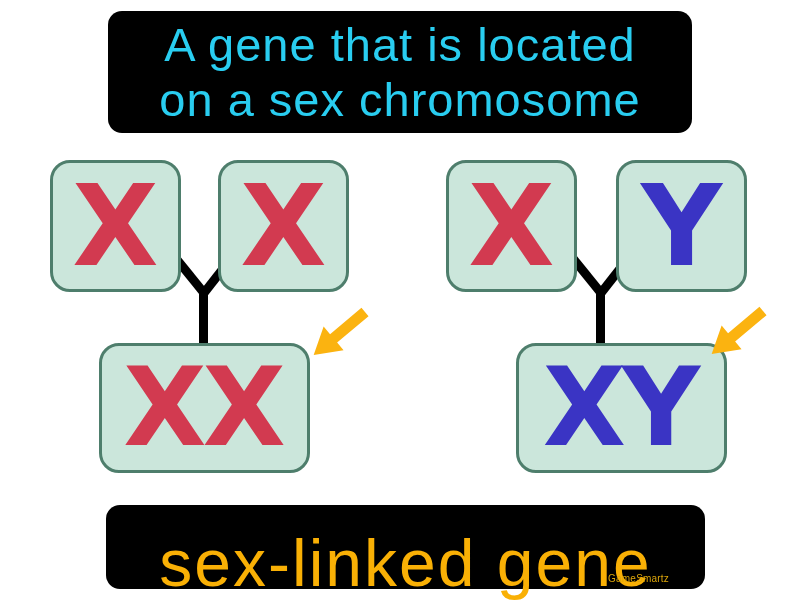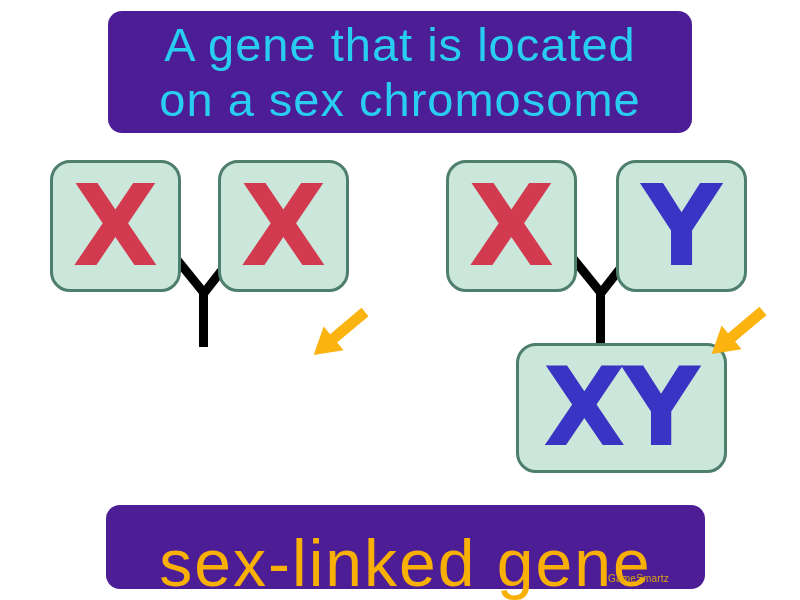--- a/index.html
+++ b/index.html
@@ -1,20 +1,20 @@
 <!DOCTYPE html>
 <html><head>
 <meta charset="utf-8">
 <style>
   html,body{margin:0;padding:0;background:#ffffff;}
   .canvas{position:relative;width:800px;height:600px;background:#ffffff;overflow:hidden;
           font-family:"Liberation Sans",sans-serif;}
 
   
-  .banner{position:absolute;background:#4c1d95;border-radius:14px;display:flex;
+  .banner{position:absolute;background:#000000;border-radius:14px;display:flex;
           flex-direction:column;align-items:center;justify-content:center;text-align:center;}
   .banner-top{left:108px;top:11px;width:584px;height:122px;}
   .banner-top .line{color:#29cdf0;font-size:47px;line-height:55px;letter-spacing:1px;white-space:nowrap;}
   .banner-bottom{left:106px;top:505px;width:599px;height:84px;}
   .banner-bottom .term{color:#f9b005;font-size:66px;line-height:66px;letter-spacing:2px;white-space:nowrap;margin-top:32px;}
   .watermark{position:absolute;right:36px;bottom:5px;color:#dca50a;font-size:10px;font-weight:normal;letter-spacing:.2px;}
 
   
   .chrom-box{position:absolute;background:#cbe6db;border:3px solid #4e7e6c;border-radius:20px;
              box-sizing:border-box;display:flex;align-items:center;justify-content:center;
@@ -52,20 +52,23 @@
       <path d="M600.5 288 L600.5 347"></path>
     </g>
   </svg>
 
   <div class="chrom-box parent b1">
     <span class="red">X</span>
   </div>
   <div class="chrom-box parent b2">
     <span class="red">X</span>
   </div>
+  <div class="chrom-box offspring bxx">
+    <span class="red">XX</span>
+  </div>
 
   <div class="chrom-box parent b3">
     <span class="red">X</span>
   </div>
   <div class="chrom-box parent b4">
     <span class="blue">Y</span>
   </div>
   <div class="chrom-box offspring bxy">
     <span class="blue">XY</span>
   </div>

